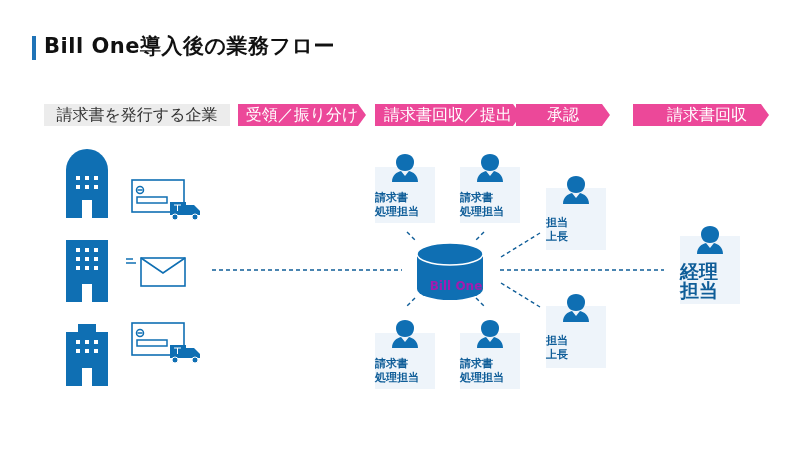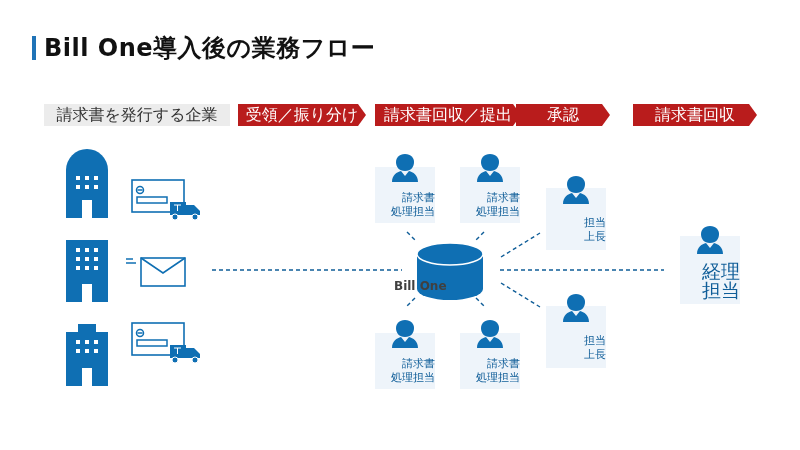--- a/index.html
+++ b/index.html
@@ -1,39 +1,39 @@
 <!DOCTYPE html>
 <html><head>
 <meta charset="utf-8">
 <style>
   html, body { margin:0; padding:0; }
   body { width:800px; height:450px; background:#ffffff; position:relative; overflow:hidden;
          font-family:"DejaVu Sans","Liberation Sans",sans-serif; color:#1a1a1a; }
   .title-bar { position:absolute; left:32px; top:36px; width:4px; height:24px; background:#1f73b7; }
-  .title { position:absolute; left:44px; top:32px; font-size:24px; font-weight:bold; letter-spacing:0.5px; color:#111; }
+  .title { position:absolute; left:44px; top:32px; font-size:21px; font-weight:bold; letter-spacing:0.5px; color:#111; }
   .stage { position:absolute; top:104px; height:22px; line-height:22px; font-size:16px; text-align:center; }
   .stage.plain { background:#ececec; color:#333; left:44px; width:186px; }
-  .stage.arrow { background:#b91c1c; color:#fff; clip-path: polygon(0 0, calc(100% - 8px) 0, 100% 50%, calc(100% - 8px) 100%, 0 100%); }
+  .stage.arrow { background:#ec4899; color:#fff; clip-path: polygon(0 0, calc(100% - 8px) 0, 100% 50%, calc(100% - 8px) 100%, 0 100%); }
   svg.diagram { position:absolute; left:0; top:0; }
   .card { position:absolute; background:#eef4fa; }
-  .card-label { position:absolute; left:0; right:0; text-align:right; font-size:11px; line-height:14px; color:#0f5d98; font-weight:normal; }
+  .card-label { position:absolute; left:0; right:0; text-align:left; font-size:11px; line-height:14px; color:#0f5d98; font-weight:bold; }
   .card-label.big { font-size:19px; line-height:19px; }
-  .db-label { position:absolute; left:394px; top:279px; width:80px; text-align:left; color:#404040; font-size:12px; font-weight:bold; }
+  .db-label { position:absolute; left:416px; top:279px; width:80px; text-align:center; color:#a21caf; font-size:12px; font-weight:bold; }
 </style>
 </head>
 <body>
 
 <div class="title-bar"></div>
 <div class="title">Bill One導入後の業務フロー</div>
 
 <div class="stage plain">請求書を発行する企業</div>
 <div class="stage arrow" style="left:238px;width:128px;">受領／振り分け</div>
 <div class="stage arrow" style="left:375px;width:146px;">請求書回収／提出</div>
 <div class="stage arrow" style="left:516px;width:94px;">承認</div>
-<div class="stage arrow" style="left:633px;width:124px;">請求書回収</div>
+<div class="stage arrow" style="left:633px;width:124px;padding-left:12px;">請求書回収</div>
 
 <div class="card" style="left:375px;top:167px;width:60px;height:56px;">
   <div class="card-label" style="top:24px;"><span>請求書</span><br><span>処理担当</span></div>
 </div>
 <div class="card" style="left:460px;top:167px;width:60px;height:56px;">
   <div class="card-label" style="top:24px;"><span>請求書</span><br><span>処理担当</span></div>
 </div>
 <div class="card" style="left:375px;top:333px;width:60px;height:56px;">
   <div class="card-label" style="top:24px;"><span>請求書</span><br><span>処理担当</span></div>
 </div>

